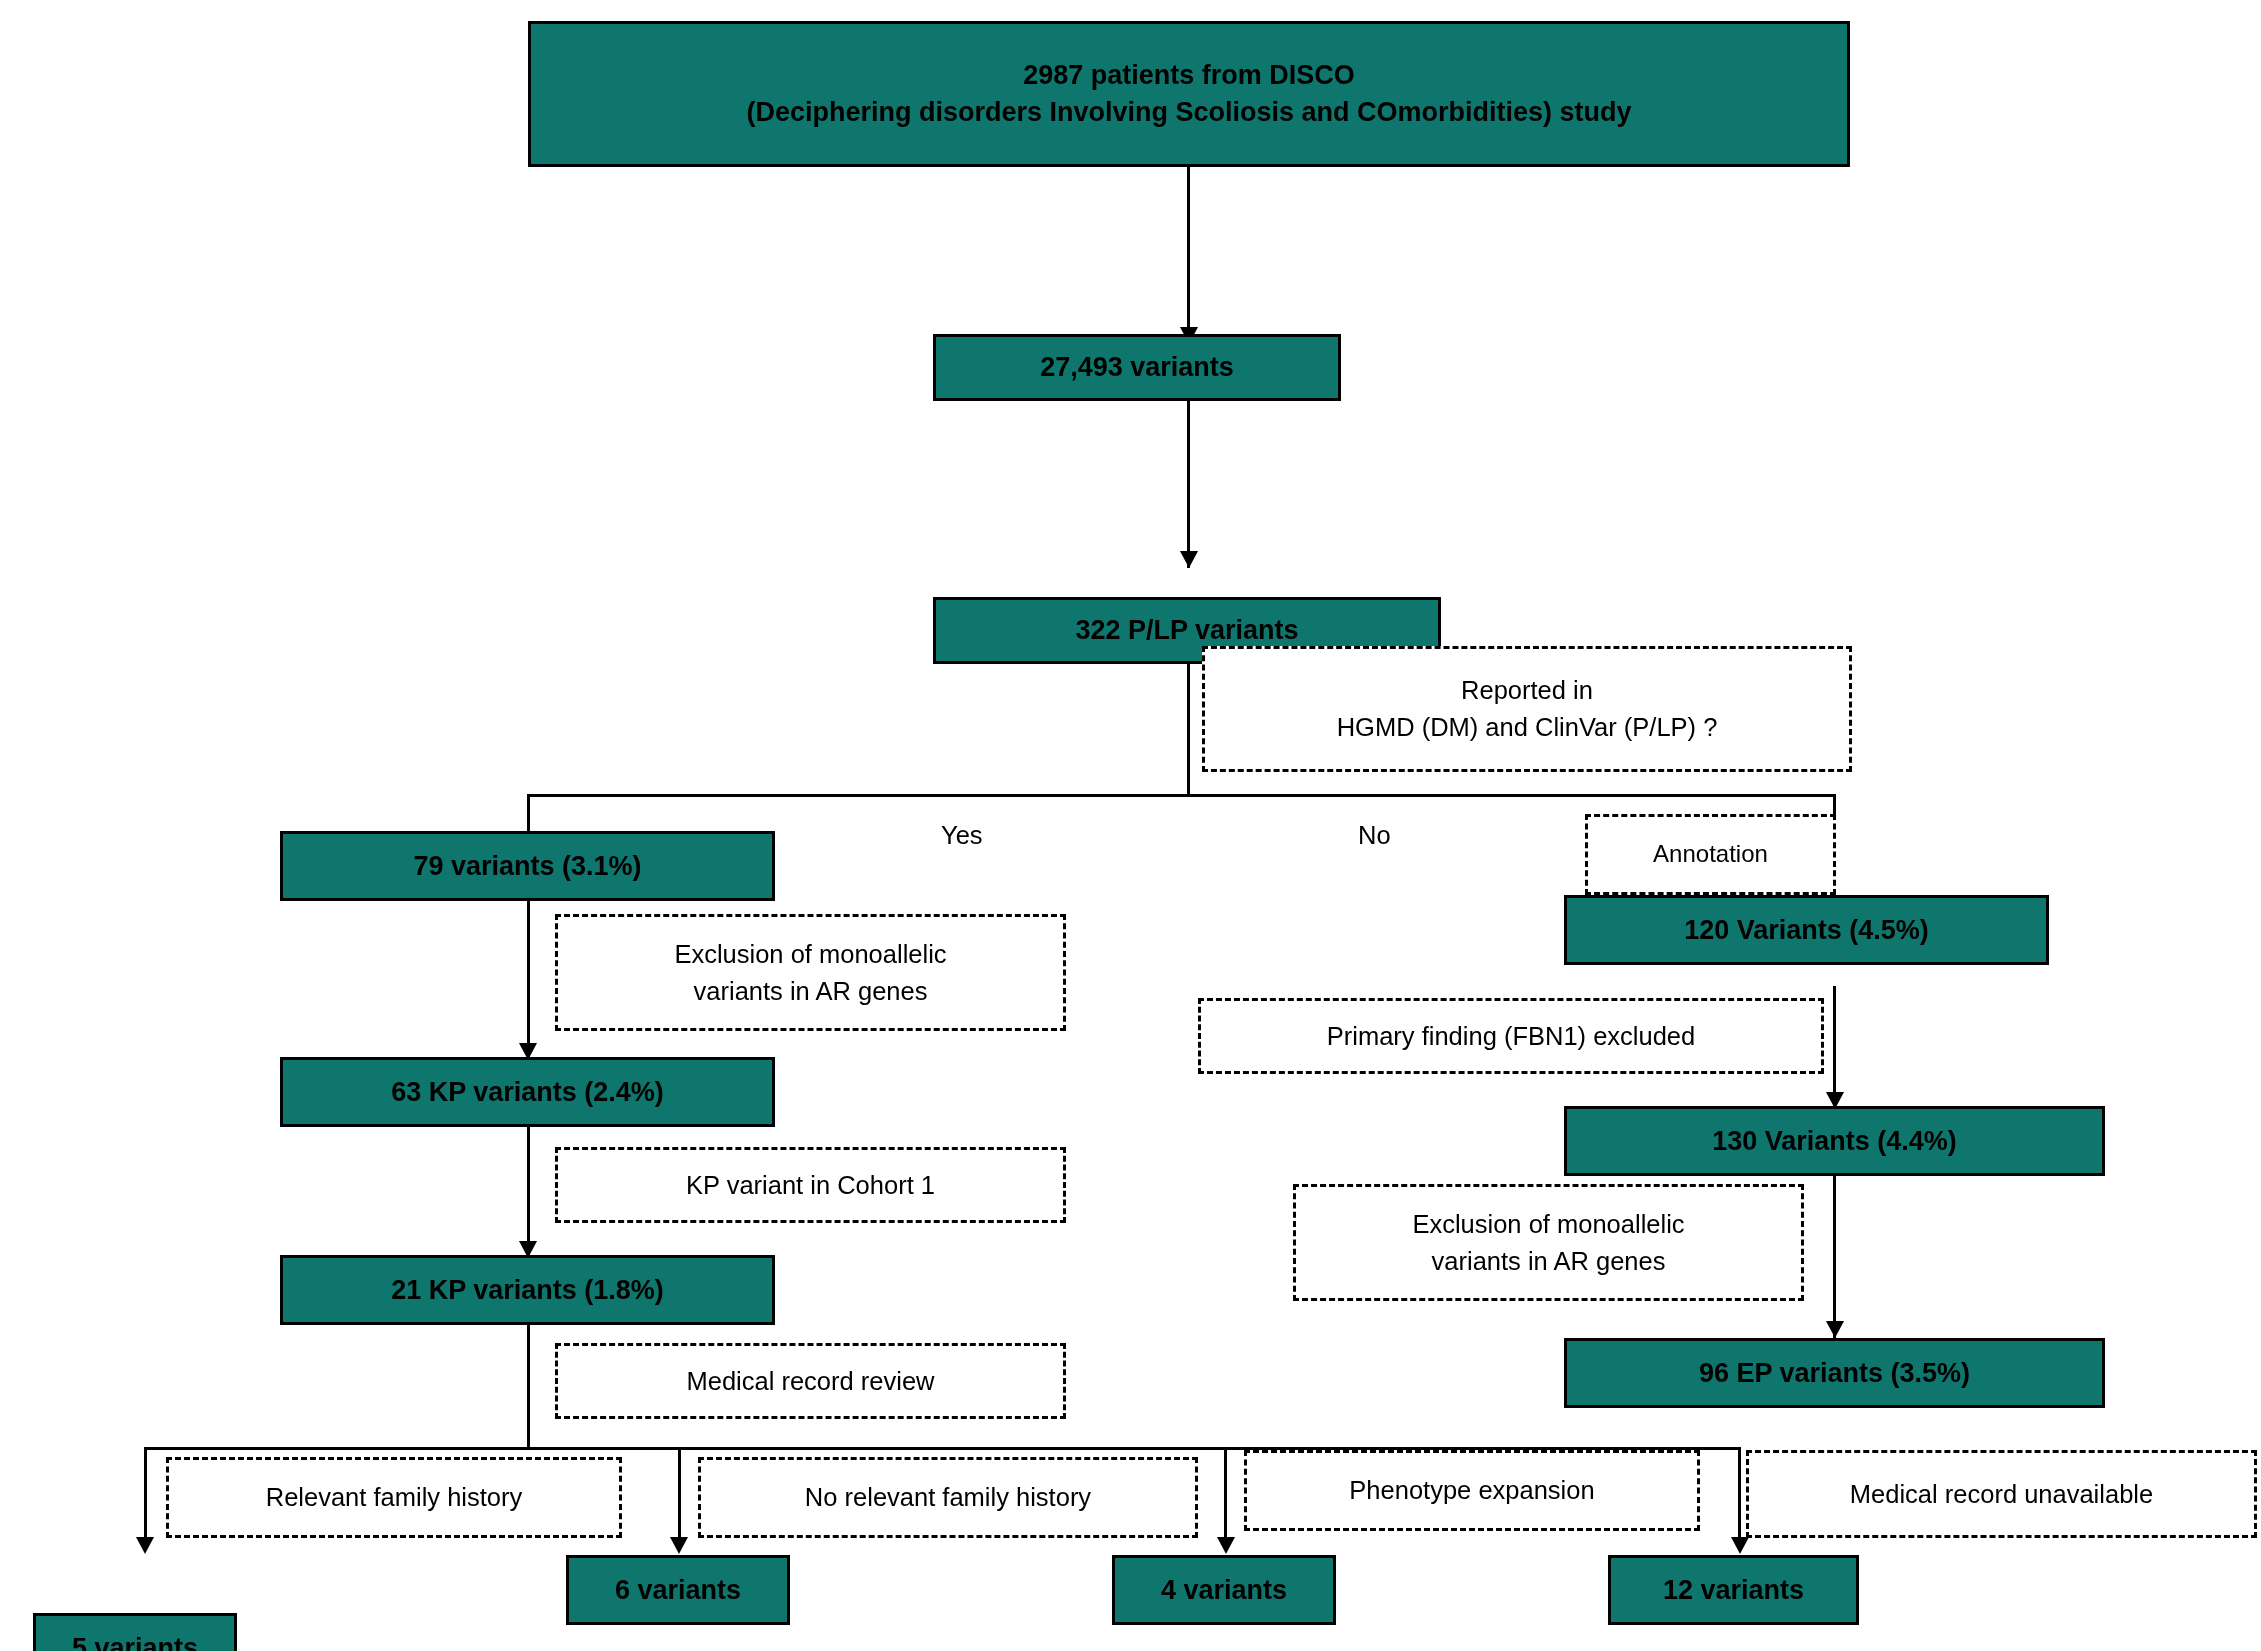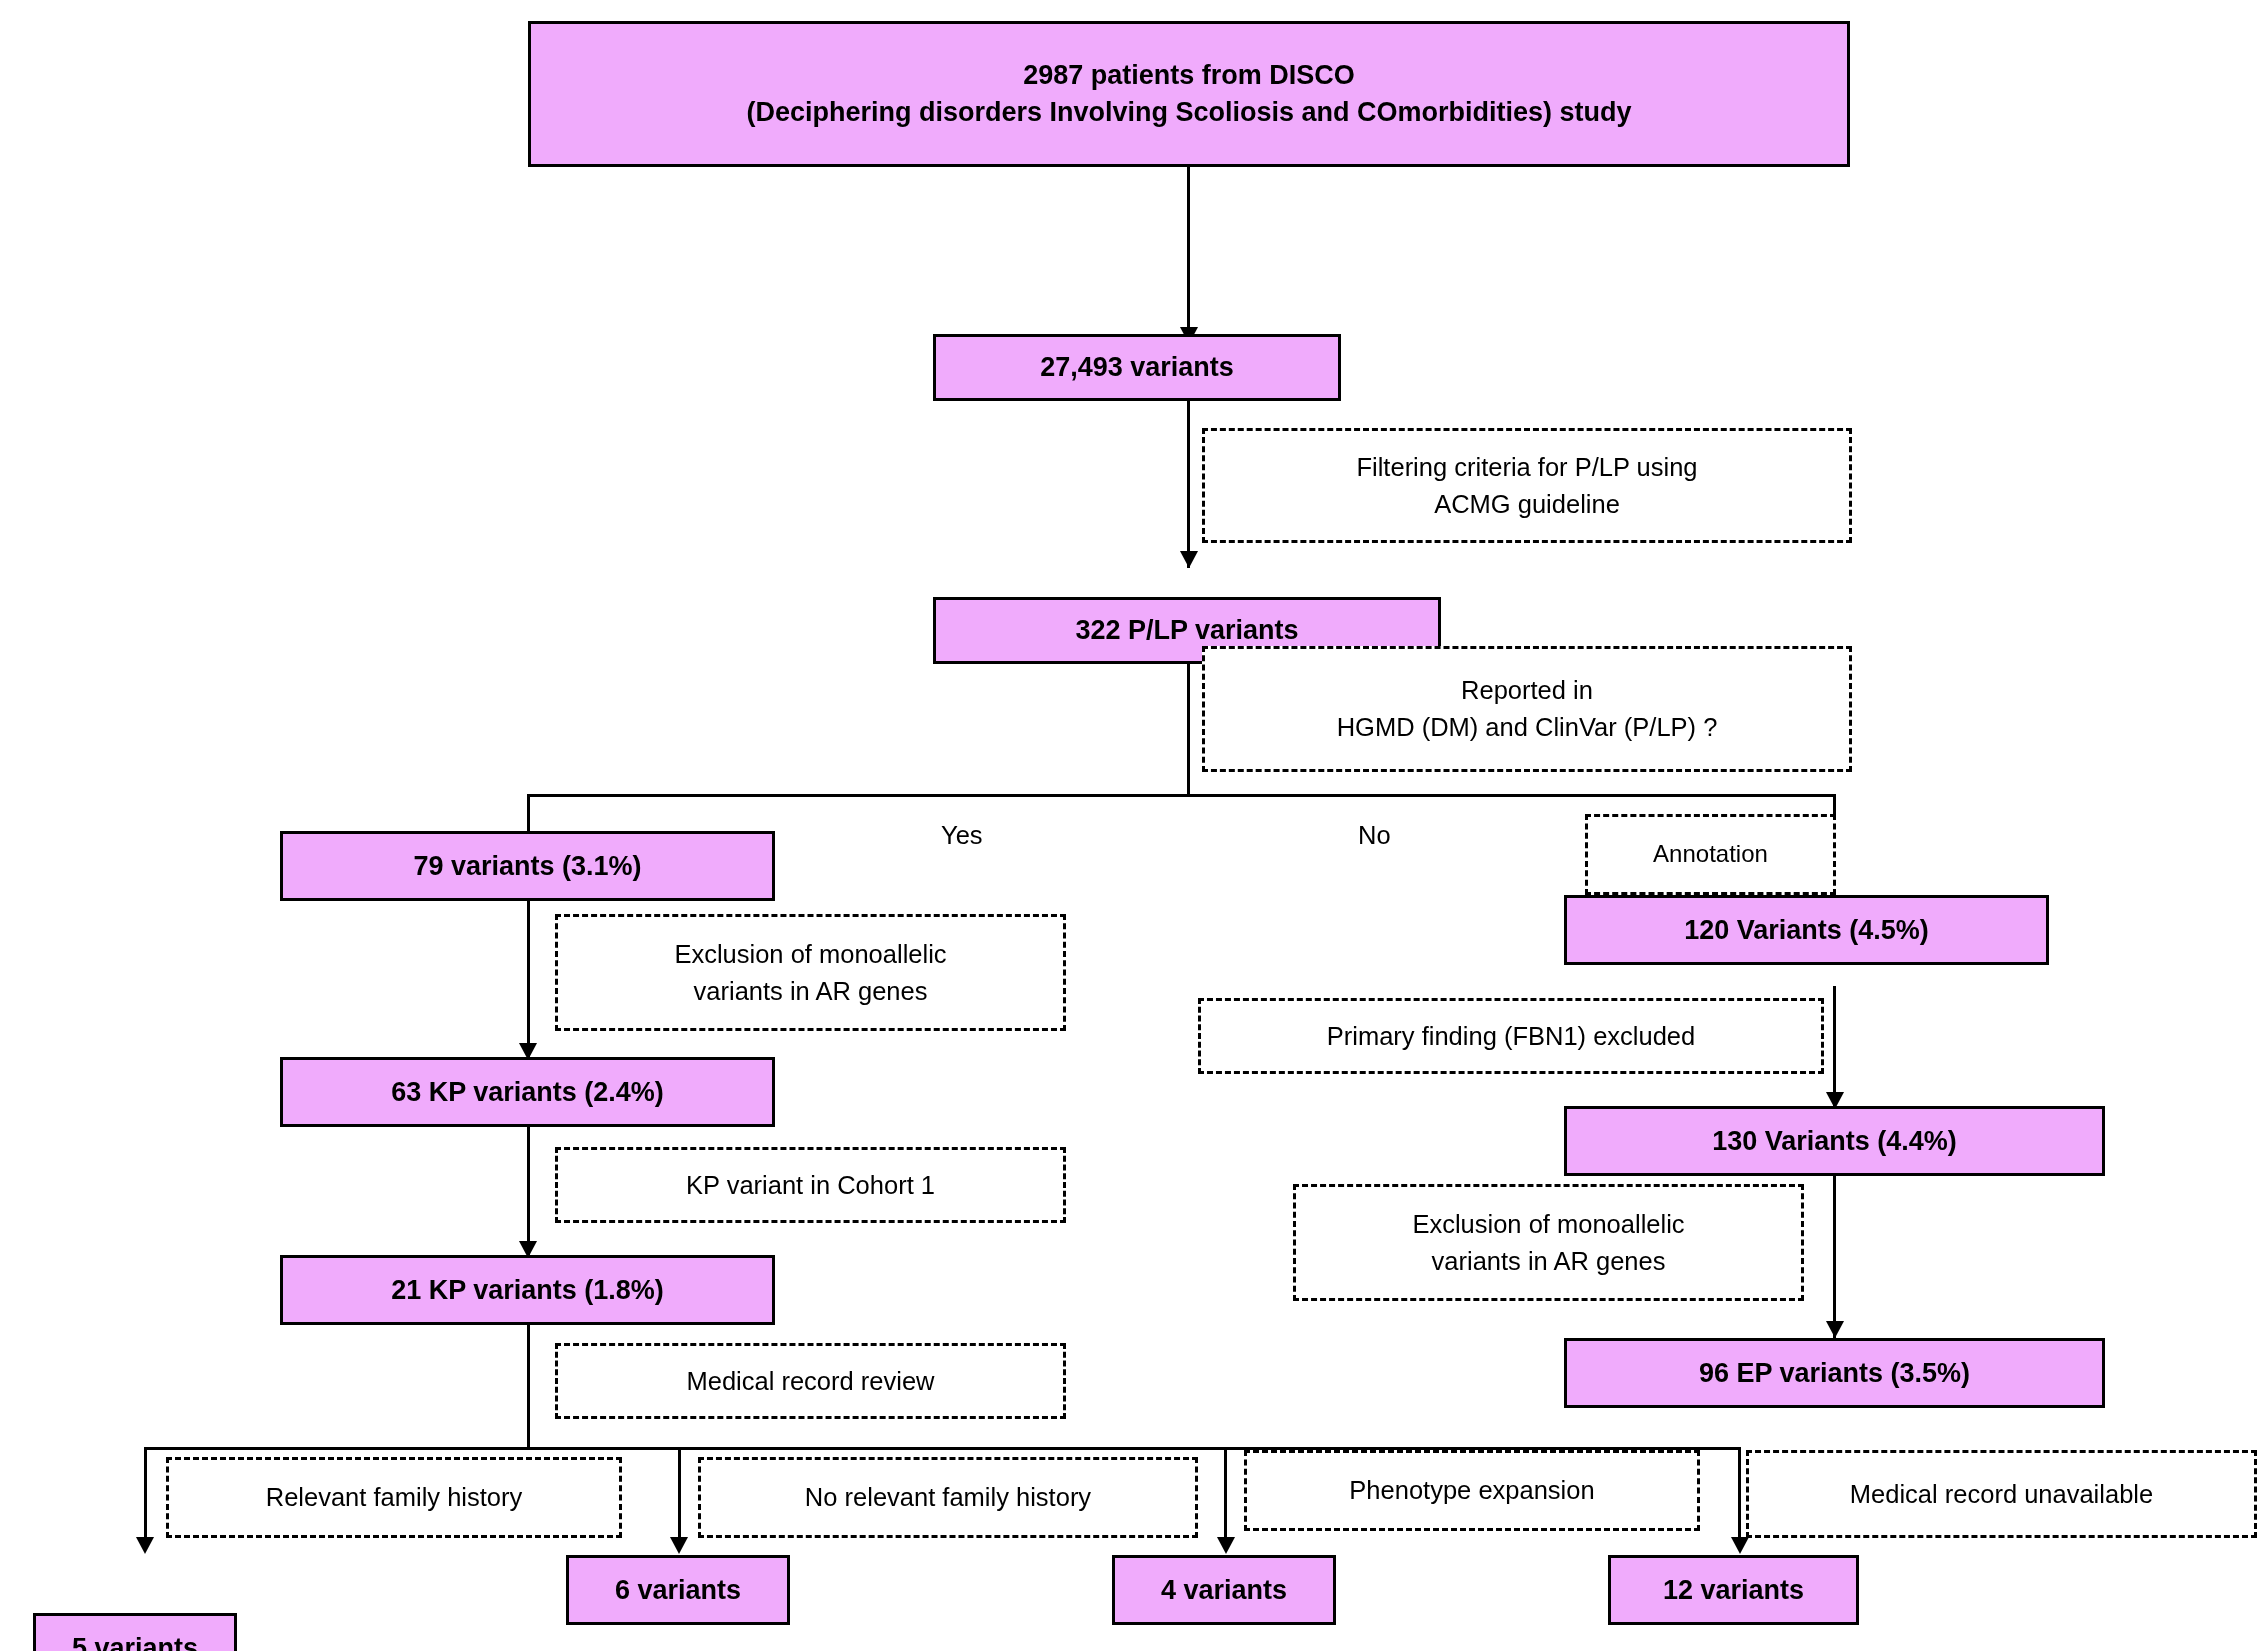--- a/index.html
+++ b/index.html
@@ -17,21 +17,21 @@
     height: 1652px;
     background: #ffffff;
     overflow: hidden;
   }
 
   
   .node {
     position: absolute;
     box-sizing: border-box;
     border: 3.3px solid #000;
-    background: #f0abfc;
+    background: #0f766e;
     display: flex;
     flex-direction: column;
     align-items: center;
     justify-content: center;
     text-align: left;
     font-weight: bold;
     line-height: 1.34;
     z-index: 5;
   }
   .node .ln { display: block; white-space: nowrap; }
@@ -105,24 +105,20 @@
   <div class="arrow" style="left:1180px; top:327px;"></div>
 
 
   <div class="node fs-node" style="left:933px; top:334px; width:408px; height:67px;">
     <span class="ln">27,493 variants</span>
   </div>
 
   <div class="vline" style="left:1187px; top:401px; height:167px;"></div>
   <div class="arrow" style="left:1180px; top:551px;"></div>
 
-  <div class="ann fs-ann" style="left:1202px; top:428px; width:650px; height:115px;">
-    <span class="ln">Filtering criteria for P/LP using</span>
-    <span class="ln">ACMG guideline</span>
-  </div>
 
   <div class="node fs-node" style="left:933px; top:557px; width:508px; height:67px;margin-top:40px;">
     <span class="ln">322 P/LP variants</span>
   </div>
 
   <div class="vline" style="left:1187px; top:625px; height:172px;"></div>
 
   <div class="ann fs-ann" style="left:1202px; top:646px; width:650px; height:126px;">
     <span class="ln">Reported in</span>
     <span class="ln">HGMD (DM) and ClinVar (P/LP) ?</span>

